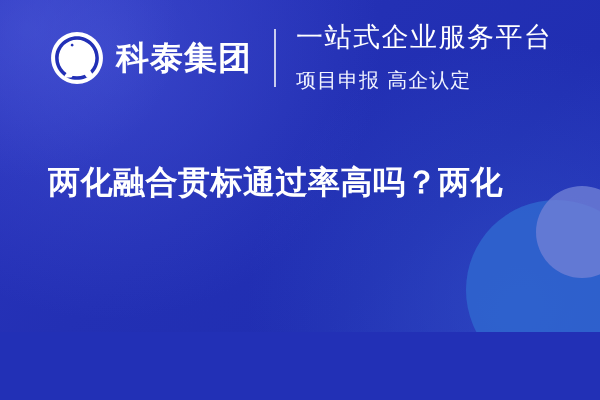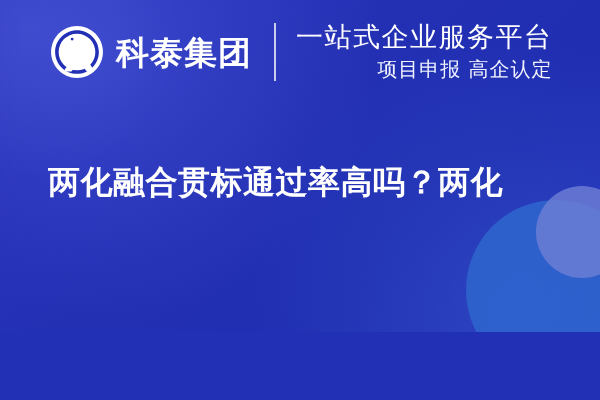--- a/index.html
+++ b/index.html
@@ -68,35 +68,35 @@
   }
 
   #header-divider {
     width:2px;
     height:58px;
     margin:0 20px 0 22px;
     background:rgba(255,255,255,0.75);
     flex:0 0 2px;
   }
 
-  #tagline-block { display:flex; flex-direction:column; justify-content:center;align-items:flex-end; }
+  #tagline-block { display:flex; flex-direction:column; justify-content:center; }
 
   #tagline-primary {
     color:#ffffff;
     font-size:27px;
     line-height:1.12;
     letter-spacing:1.5px;
     white-space:nowrap;
   }
 
   #tagline-secondary {
     color:#f2f4ff;
     font-size:20px;
     line-height:1.25;
-    margin-top:5px;
+    margin-top:16px;
     letter-spacing:1px;
     white-space:nowrap;
   }
 
   
   #title-block {
     position:absolute;
     left:48px;
     top:156px;
     width:512px;

